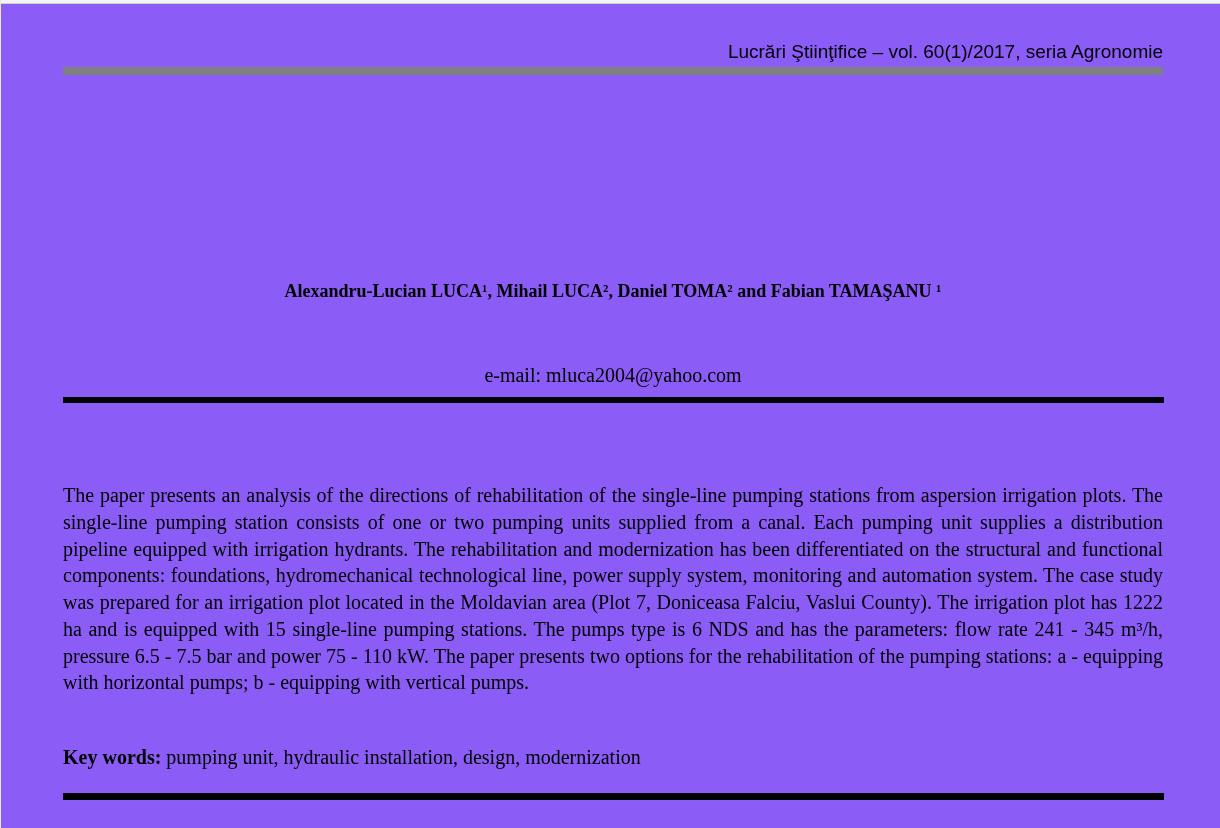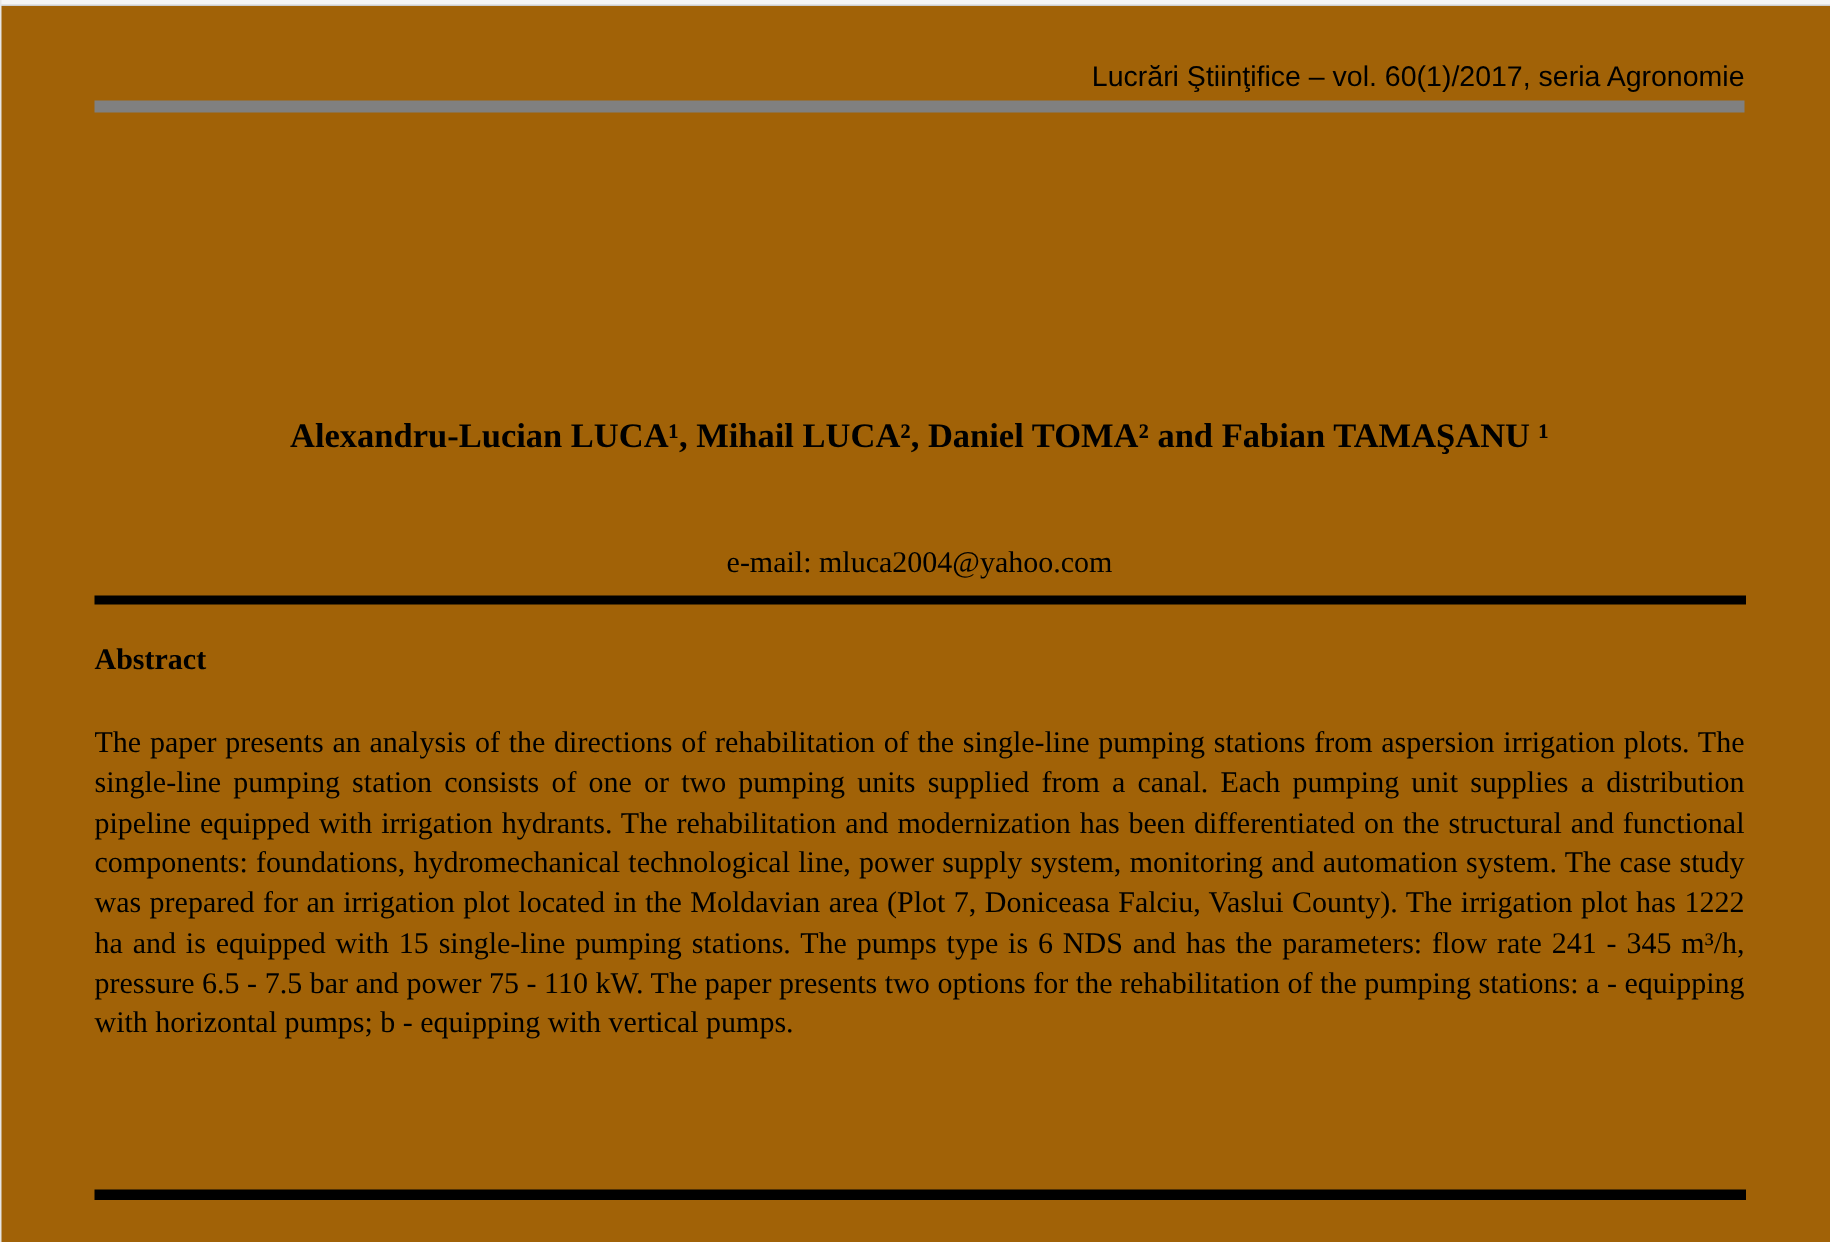--- a/index.html
+++ b/index.html
@@ -6,21 +6,21 @@
   body {
     width: 1220px; height: 828px;
     background: #ffffff;
     font-family: "Liberation Serif", serif;
     color: #000000;
     overflow: hidden;
   }
   .page {
     position: relative;
     width: 1220px; height: 828px;
-    background: #a16207;
+    background: #8b5cf6;
   }
   .page-top-edge {
     position: absolute; top: 0; left: 0;
     width: 1220px; height: 3px;
     background: #f4f4f4;
     border-bottom: 1px solid #cfcfcf;
   }
   .page-left-edge {
     position: absolute; top: 0; left: 0;
     width: 1px; height: 828px;
@@ -42,21 +42,21 @@
   .paper-title {
     position: absolute; top: 176px; left: 63px;
     width: 1100px;
     font-size: 28px; font-weight: bold;
     line-height: 30px;
     text-align: center;
   }
   .authors-line {
     position: absolute; top: 278px; left: 63px;
     width: 1100px;
-    font-size: 23px; font-weight: bold;
+    font-size: 18px; font-weight: bold;
     line-height: 26px;
     text-align: center;
   }
   .email-line {
     position: absolute; top: 362px; left: 63px;
     width: 1100px;
     font-size: 20px; line-height: 26px;
     text-align: center;
   }
   .rule {
@@ -100,20 +100,20 @@
 
   <div class="paper-title">
   </div>
 
   <div class="authors-line">Alexandru-Lucian LUCA¹, Mihail LUCA², Daniel TOMA² and Fabian TAMAŞANU ¹</div>
 
   <div class="email-line">e-mail: mluca2004@yahoo.com</div>
 
   <div class="rule rule-top"></div>
 
-  <div class="abstract-heading">Abstract</div>
 
   <div class="abstract-body">The paper presents an analysis of the directions of rehabilitation of the single-line pumping stations from aspersion irrigation plots. The single-line pumping station consists of one or two pumping units supplied from a canal. Each pumping unit supplies a distribution pipeline equipped with irrigation hydrants. The rehabilitation and modernization has been differentiated on the structural and functional components: foundations, hydromechanical technological line, power supply system, monitoring and automation system. The case study was prepared for an irrigation plot located in the Moldavian area (Plot 7, Doniceasa Falciu, Vaslui County). The irrigation plot has 1222 ha and is equipped with 15 single-line pumping stations. The pumps type is 6 NDS and has the parameters: flow rate 241 - 345 m³/h, pressure 6.5 - 7.5 bar and power 75 - 110 kW. The paper presents two options for the rehabilitation of the pumping stations: a - equipping with horizontal pumps; b - equipping with vertical pumps.</div>
 
+  <div class="keywords-line"><span class="keywords-label">Key words:</span><span> pumping unit, hydraulic installation, design, modernization</span></div>
 
   <div class="rule rule-bottom"></div>
 
 </div>
 
 </body></html>

